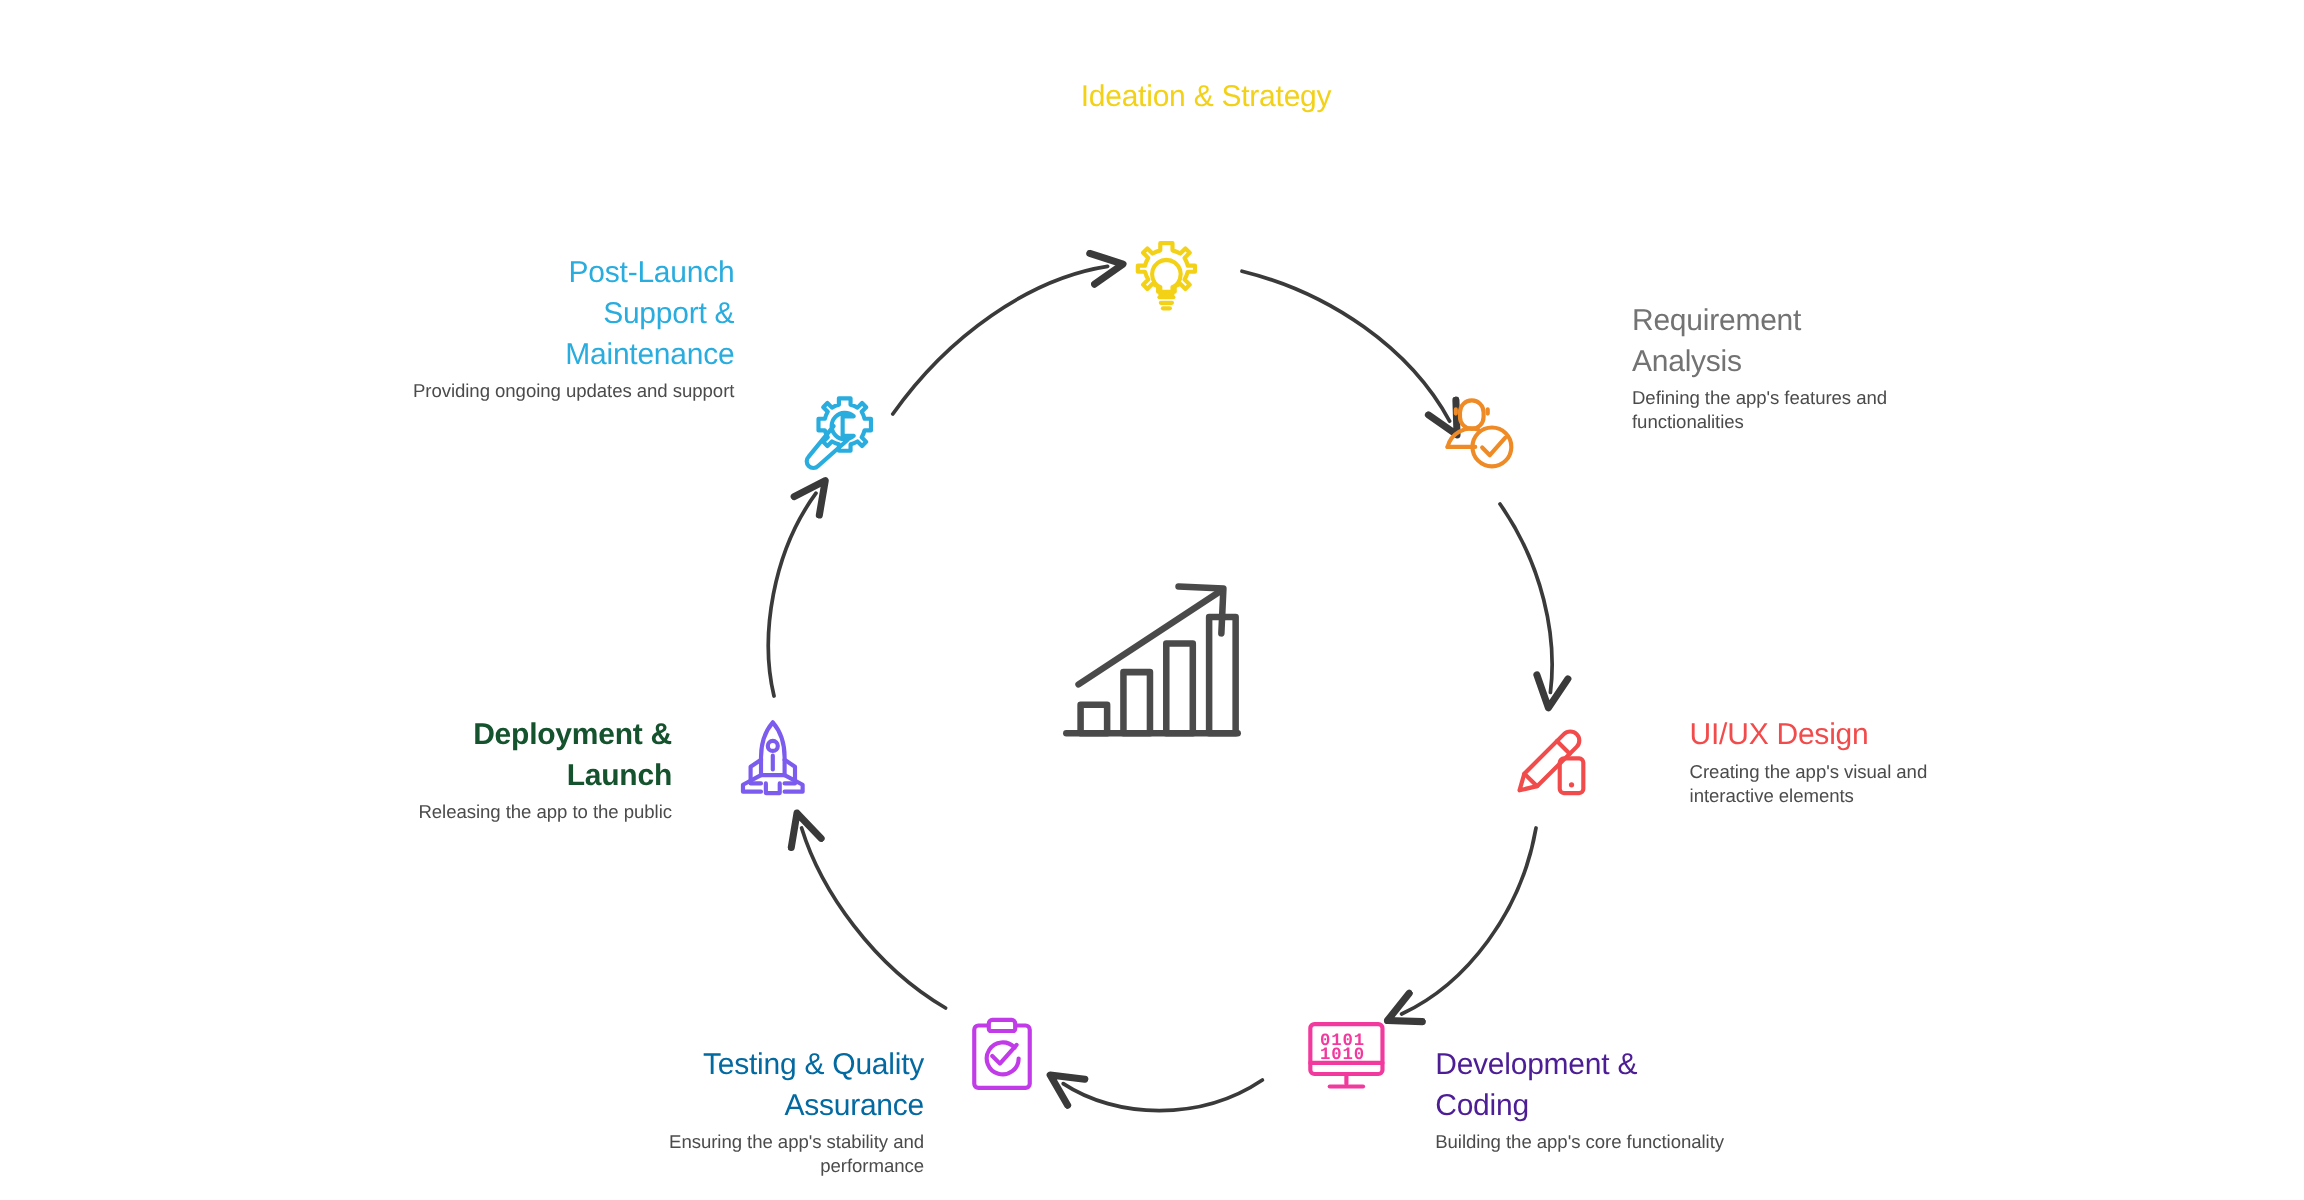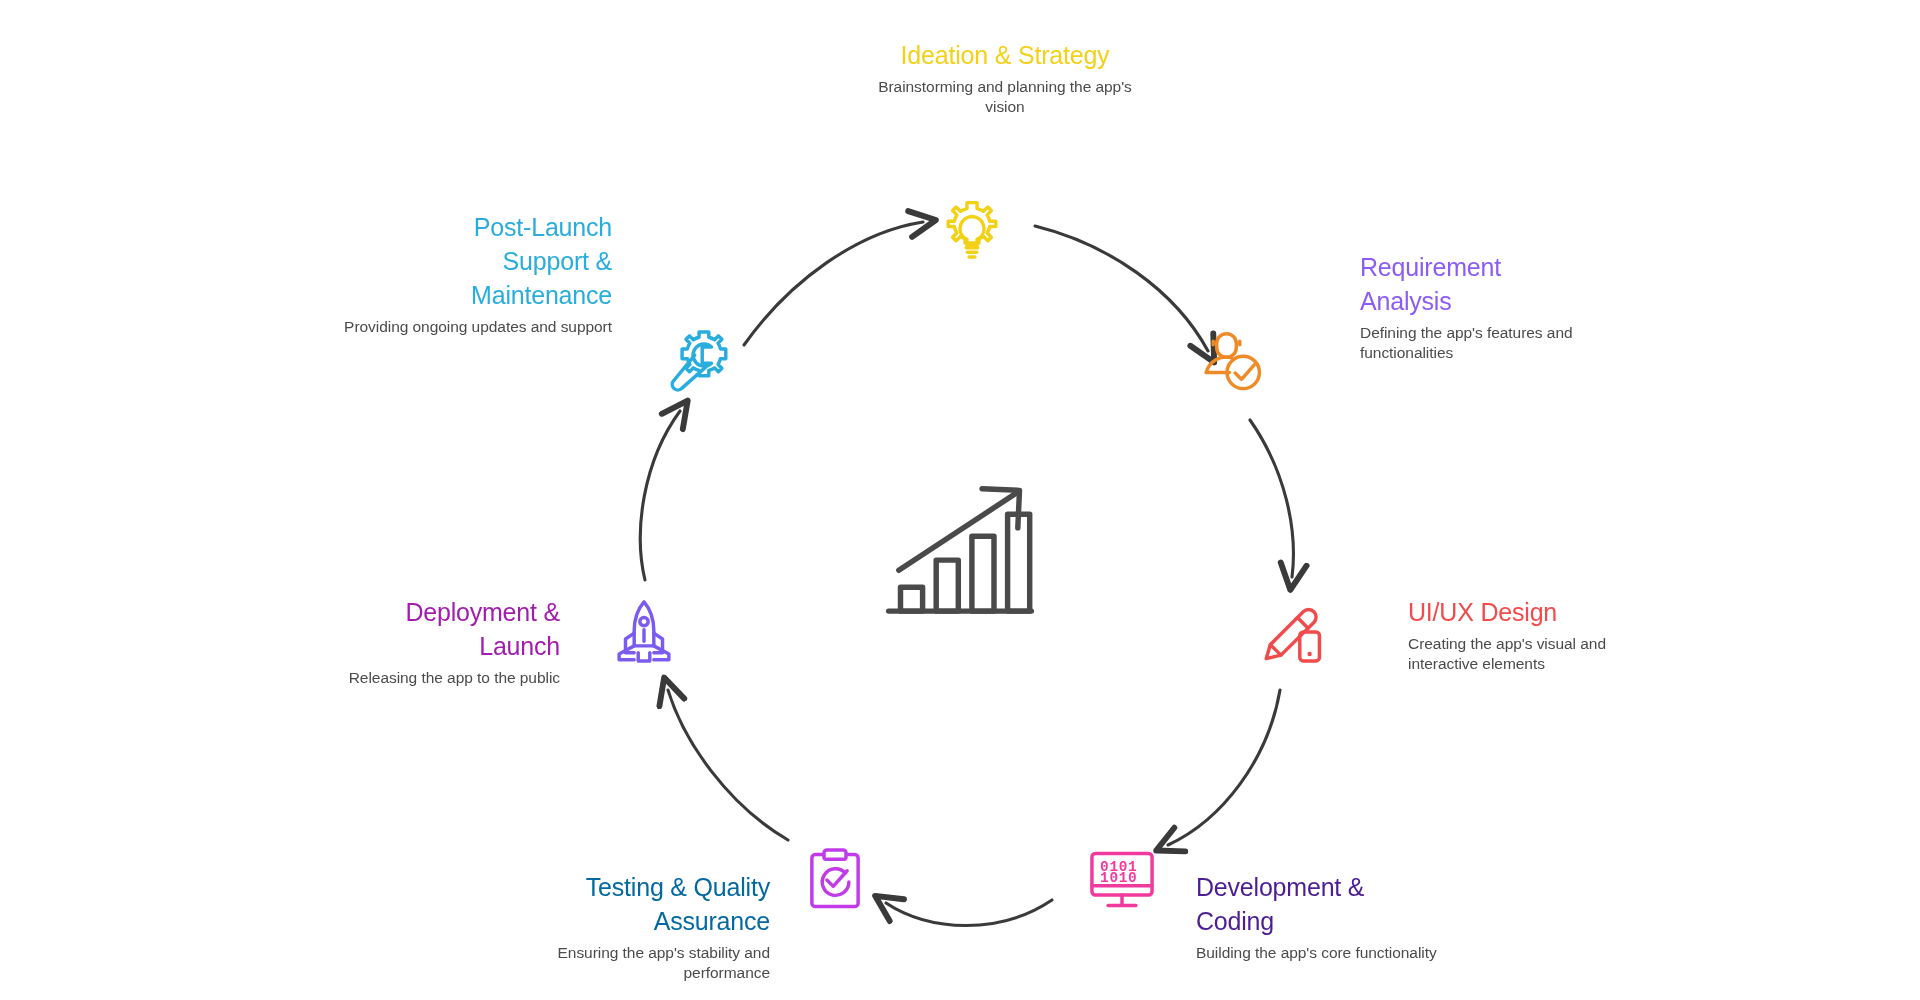--- a/index.html
+++ b/index.html
@@ -100,36 +100,35 @@
   <div class="node-icon" style="left:930px; top:188px;">
     <svg width="74" height="74" viewBox="0 0 64 64" fill="none" stroke="#F2D117" stroke-width="3" stroke-linecap="round" stroke-linejoin="round">
       <path d="M32,4 l4.4,0 0,5.2 a23,23 0 0,1 5.6,2.3 l3.7,-3.7 3.1,3.1 -3.7,3.7 a23,23 0 0,1 2.3,5.6 l5.2,0 0,4.4 -5.2,0 a23,23 0 0,1 -2.3,5.6 l3.7,3.7 -3.1,3.1 -3.7,-3.7 a23,23 0 0,1 -5.6,2.3 l0,5.2 -4.4,0 -4.4,0 0,-5.2 a23,23 0 0,1 -5.6,-2.3 l-3.7,3.7 -3.1,-3.1 3.7,-3.7 a23,23 0 0,1 -2.3,-5.6 l-5.2,0 0,-4.4 5.2,0 a23,23 0 0,1 2.3,-5.6 l-3.7,-3.7 3.1,-3.1 3.7,3.7 a23,23 0 0,1 5.6,-2.3 l0,-5.2 z"></path>
       <path d="M32,16 a10.5,10.5 0 0,0 -6,19 l0,4 l12,0 l0,-4 a10.5,10.5 0 0,0 -6,-19 z"></path>
       <line x1="27" y1="43" x2="37" y2="43"></line>
       <line x1="28" y1="47" x2="36" y2="47"></line>
       <line x1="29.5" y1="51" x2="34.5" y2="51"></line>
     </svg>
   </div>
   <div class="node-text align-center" style="left:860px; top:38px; width:290px;">
-    <div class="node-title" style="color:#F2D117;">Ideation &amp; Strategy</div>
-    <div class="node-desc">Brainstorming and planning the app's vision</div>
+    <div class="node-title" style="color:#F2D117;margin-top:25px;">Ideation &amp; Strategy</div>
   </div>
 
   <div class="node-icon" style="left:1192px; top:315px;">
     <svg width="74" height="74" viewBox="0 0 64 64" fill="none" stroke="#EF8B26" stroke-width="3" stroke-linecap="round" stroke-linejoin="round">
       <path d="M17,16 a8.5,8.5 0 0,1 17,0 l0,3.5 a8.5,8.5 0 0,1 -17,0 z"></path>
       <path d="M14,17 l0,-3 M37,17 l0,-3"></path>
       <path d="M8,41 a17.5,17.5 0 0,1 22,-12.5"></path>
       <path d="M8,41 l20,0"></path>
       <circle cx="40" cy="41" r="14"></circle>
       <path d="M33,41.5 l5.5,5.5 l11,-12.5"></path>
     </svg>
   </div>
   <div class="node-text align-left" style="left:1360px; top:250px; width:272px;">
-    <div class="node-title" style="color:#8b5cf6;">Requirement
+    <div class="node-title" style="color:#737373;">Requirement
 Analysis</div>
     <div class="node-desc">Defining the app's features and functionalities</div>
   </div>
 
   <div class="node-icon" style="left:1252px; top:585px;">
     <svg width="74" height="74" viewBox="0 0 64 64" fill="none" stroke="#F24B4B" stroke-width="3" stroke-linecap="round" stroke-linejoin="round">
       <path d="M8,55 l3.5,-12 L40,14.5 a6.5,6.5 0 0,1 9.2,9.2 L20.7,52 z"></path>
       <path d="M11.5,43 l9.2,9"></path>
       <path d="M35,19.5 l9.2,9.2"></path>
       <rect x="37" y="32" width="17" height="25" rx="3"></rect>
@@ -179,21 +178,21 @@
       <path d="M23.5,33 l-7.5,5 0,12 7.5,0"></path>
       <path d="M40.5,33 l7.5,5 0,12 -7.5,0"></path>
       <path d="M23.5,44 l-13,7 0,5 13,0"></path>
       <path d="M40.5,44 l13,7 0,5 -13,0"></path>
       <path d="M27,50 l0,7 10,0 0,-7"></path>
       <circle cx="32" cy="23" r="3.6"></circle>
       <line x1="32" y1="30" x2="32" y2="40"></line>
     </svg>
   </div>
   <div class="node-text align-right" style="left:268px; top:595px; width:292px;">
-    <div class="node-title" style="color:#a21caf;">Deployment &amp;
+    <div class="node-title" style="color:#14532d;font-weight:bold;">Deployment &amp;
 Launch</div>
     <div class="node-desc">Releasing the app to the public</div>
   </div>
 
   <div class="node-icon" style="left:655px; top:315px;">
     <svg width="74" height="74" viewBox="0 0 64 64" fill="none" stroke="#29ACDE" stroke-width="3" stroke-linecap="round" stroke-linejoin="round">
       <path d="M38,6 l4.2,0 0,4.6 a18,18 0 0,1 5,2.1 l3.3,-3.3 3,3 -3.3,3.3 a18,18 0 0,1 2.1,5 l4.6,0 0,4.2 0,4.2 -4.6,0 a18,18 0 0,1 -2.1,5 l3.3,3.3 -3,3 -3.3,-3.3 a18,18 0 0,1 -5,2.1 l0,4.6 -4.2,0 -4.2,0 0,-4.6 a18,18 0 0,1 -5,-2.1 l-3.3,3.3 -3,-3 3.3,-3.3 a18,18 0 0,1 -2.1,-5 l-4.6,0 0,-4.2 0,-4.2 4.6,0 a18,18 0 0,1 2.1,-5 l-3.3,-3.3 3,-3 3.3,3.3 a18,18 0 0,1 5,-2.1 l0,-4.6 z"></path>
       <path d="M44.5,19 a9.5,9.5 0 1,0 0,14 l-8,0 0,-14 z"></path>
       <path d="M30,26 L12,48 a4.8,4.8 0 0,0 6.8,6.8 L40,36"></path>
     </svg>

